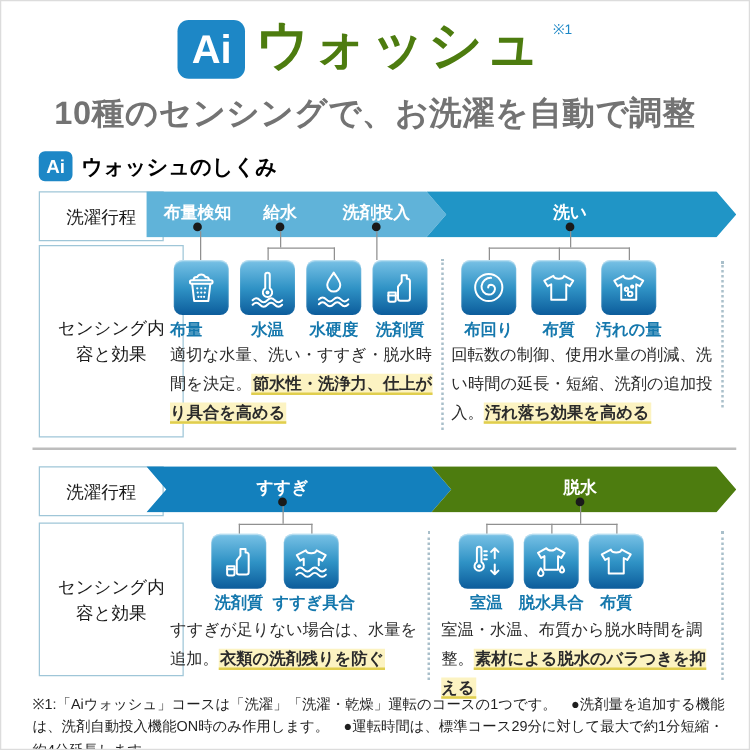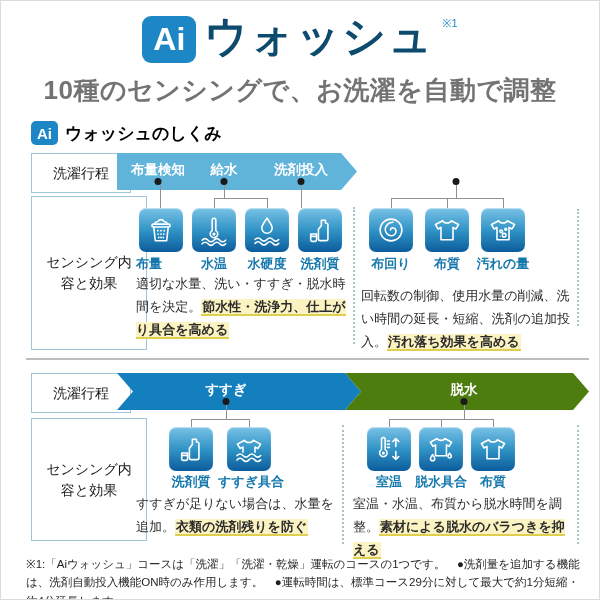--- a/index.html
+++ b/index.html
@@ -2,21 +2,21 @@
 <html><head>
 <meta charset="utf-8">
 <style>
   html,body{margin:0;padding:0;background:#fff;}
   .page{position:relative;width:598px;height:598px;background:#fff;border:1px solid #dcdcdc;
         font-family:Liberation Sans, sans-serif;overflow:hidden;}
   
   .logo-row{position:absolute;top:12px;left:0;width:100%;display:flex;justify-content:center;align-items:flex-start;gap:8px;}
   .ai-badge{width:54px;height:47px;background:#1d87c6;border-radius:9px;color:#fff;font-weight:bold;
             font-size:32px;display:flex;align-items:center;justify-content:center;margin-top:3px;}
-  .logo-word{font-size:43px;font-weight:bold;color:#0c4a6e;letter-spacing:2px;line-height:1.1;}
+  .logo-word{font-size:43px;font-weight:bold;color:#4d7c0f;letter-spacing:2px;line-height:1.1;}
   .logo-sup{font-size:11px;color:#1d87c6;margin-top:2px;}
   .headline{position:absolute;top:72px;left:0;width:100%;text-align:center;font-size:26px;font-weight:800;color:#737373;letter-spacing:0.5px;}
   .section-row{position:absolute;top:120px;left:30px;display:flex;align-items:center;gap:7px;}
   .ai-badge-sm{width:27px;height:24px;background:#1d87c6;border-radius:5px;color:#fff;font-weight:bold;
                font-size:15px;display:flex;align-items:center;justify-content:center;}
   .section-title{font-size:17px;font-weight:bold;color:#000000;}
   
   .hbox{position:absolute;border:1px solid #9fc6d8;background:#fff;display:flex;align-items:center;
         justify-content:center;text-align:center;font-size:14px;color:#1a1a1a;line-height:1.5;}
   
@@ -56,20 +56,23 @@
     <div class="section-title">ウォッシュのしくみ</div>
   </div>
 
   <div class="hbox" style="left:30px;top:152px;width:98px;height:38px">洗濯行程</div>
   <div class="hbox" style="left:30px;top:195px;width:98px;height:152px;padding:0 8px">センシング内容と効果</div>
 
   <div class="arrow clip-tip" style="left:116px;top:152px;width:240px;background:#60b3d9">
     <span class="alabel" style="left:41px">布量検知</span>
     <span class="alabel" style="left:107px">給水</span>
     <span class="alabel" style="left:184px">洗剤投入</span>
+  </div>
+  <div class="arrow clip-both" style="left:340px;top:152px;width:248px;background:#2095c6">
+    <span class="alabel" style="left:115px">洗い</span>
   </div>
 
   <div class="dot" style="left:157px;top:177px"></div>
   <div class="dot" style="left:223px;top:177px"></div>
   <div class="dot" style="left:300px;top:177px"></div>
   <div class="dot" style="left:455px;top:177px"></div>
   <div class="cline" style="left:159px;top:184px;width:1px;height:23px"></div>
   <div class="cline" style="left:223px;top:184px;width:1px;height:13px"></div>
   <div class="cline" style="left:213px;top:197px;width:54px;height:1px"></div>
   <div class="cline" style="left:213px;top:197px;width:1px;height:10px"></div>
@@ -146,21 +149,21 @@
       <circle cx="12.6" cy="20.6" r=".5" fill="#fff" stroke="none"></circle>
     </svg>
   </div>
   <div class="tile-label" style="left:390px;top:254px">布回り</div>
   <div class="tile-label" style="left:446px;top:254px">布質</div>
   <div class="tile-label" style="left:502px;top:254px">汚れの量</div>
 
   <div class="desc" style="left:135px;top:272px;width:214px">
     <span>適切な水量、洗い・すすぎ・脱水時間を決定。</span><span class="hl">節水性・洗浄力、仕上がり具合を高める</span>
   </div>
-  <div class="desc" style="left:360px;top:284px;width:216px">
+  <div class="desc" style="left:360px;top:272px;width:216px">
     <span>回転数の制御、使用水量の削減、洗い時間の延長・短縮、洗剤の追加投入。</span><span class="hl">汚れ落ち効果を高める</span>
   </div>
 
   <div class="dotted-v" style="left:352px;top:206px;height:137px"></div>
   <div class="dotted-v" style="left:576px;top:208px;height:117px"></div>
 
   <div class="rule" style="top:357px"></div>
 
   <div class="hbox" style="left:30px;top:372px;width:98px;height:38px">洗濯行程</div>
   <div class="hbox" style="left:30px;top:417px;width:98px;height:121px;padding:0 8px">センシング内容と効果</div>

